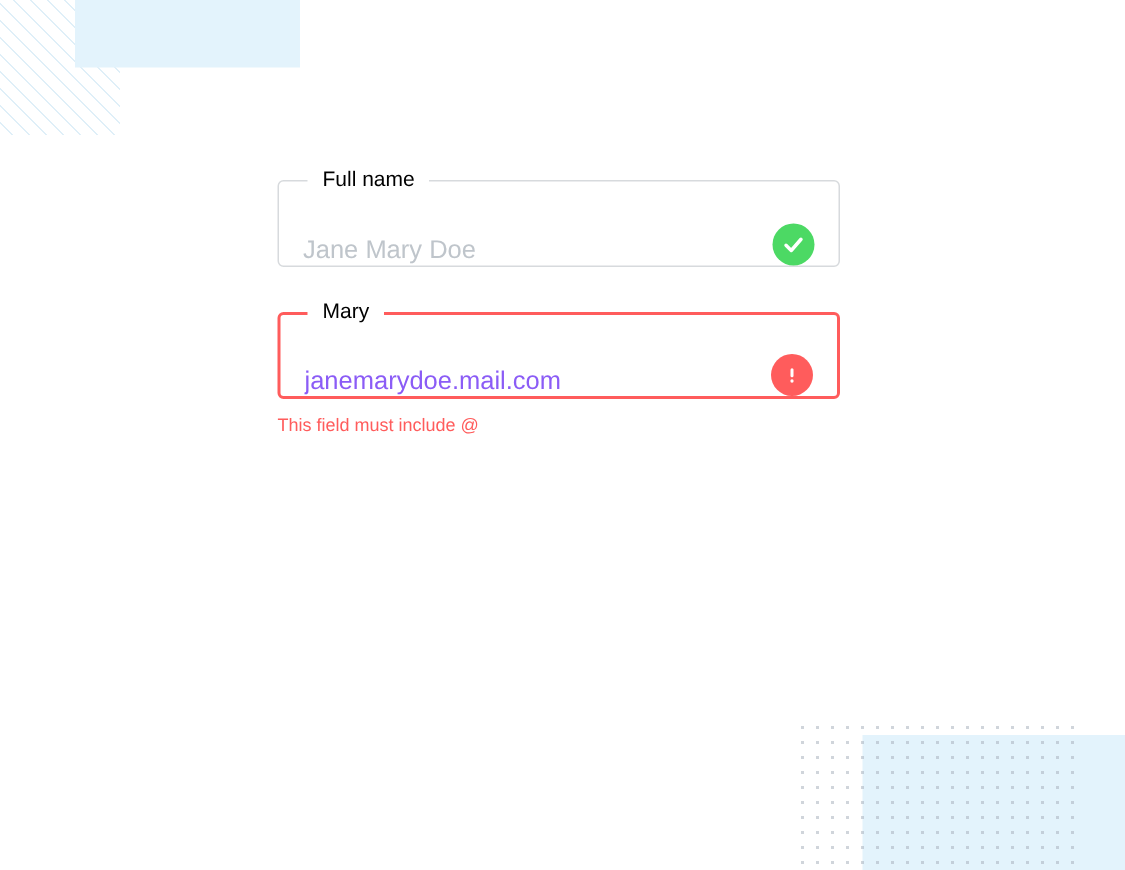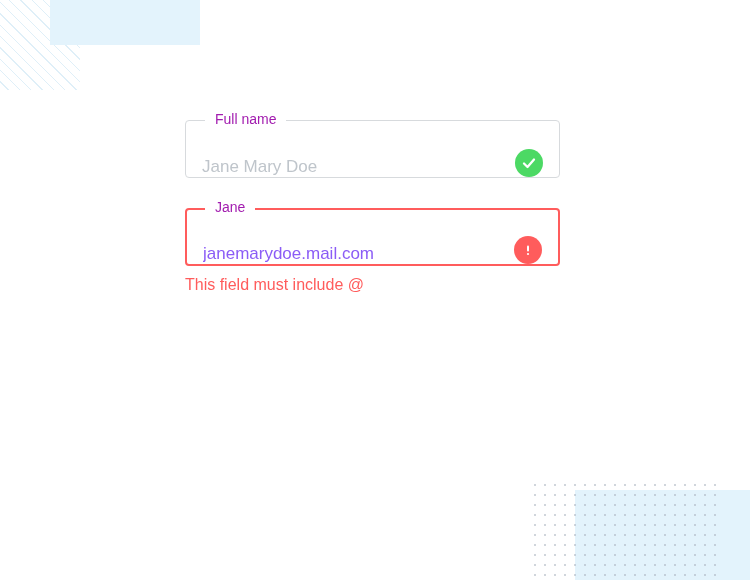--- a/index.html
+++ b/index.html
@@ -105,21 +105,21 @@
       border: 2px solid #1e9fe0;
     }
 
     .field-label {
       position: absolute;
       top: -9px;
       left: 20px;
       background: #fff;
       padding: 0 10px;
       font-size: 14px;
-      color: #a21caf;
+      color: #000000;
       font-weight: 500;
       z-index: 5;
     }
 
     .field-input {
       flex: 1;
       border: none;
       outline: none;
       font-size: 17px;
       color: #3a3f44;
@@ -160,21 +160,21 @@
       display: flex;
       align-items: center;
       justify-content: center;
       flex-shrink: 0;
     }
     .status-success { background: #4cd964; }
     .status-error { background: #ff5c5c; }
 
     .error-msg {
       color: #ff5c5c;
-      font-size: 16px;
+      font-size: 12px;
       margin-top: 10px;
       margin-bottom: 30px;
     }
   </style>
 </head>
 <body>
 
 <div class="deco-top-left">
   <div class="deco-top-lines"></div>
   <div class="deco-top-square"></div>
@@ -193,21 +193,21 @@
       <input class="field-input" type="text" placeholder="Jane Mary Doe" style="">
       <span class="status-icon status-success">
         <svg width="14" height="14" viewBox="0 0 14 14">
             <path d="M2 7.5 L5.5 11 L12 3.5" stroke="#fff" stroke-width="2.3" fill="none" stroke-linecap="round" stroke-linejoin="round"></path>
           </svg>
       </span>
     </div>
   </div>
 
   <div class="field error with-error">
-    <span class="field-label">Jane</span>
+    <span class="field-label">Mary</span>
     <div class="field-box">
       <input class="field-input" type="text" value="janemarydoe.mail.com" style="">
       <span class="status-icon status-error">
         <svg width="14" height="14" viewBox="0 0 14 14">
           <rect x="6" y="2.5" width="2" height="6" rx="1" fill="#fff"></rect>
           <circle cx="7" cy="11" r="1.1" fill="#fff"></circle>
         </svg>
       </span>
     </div>
   </div>

